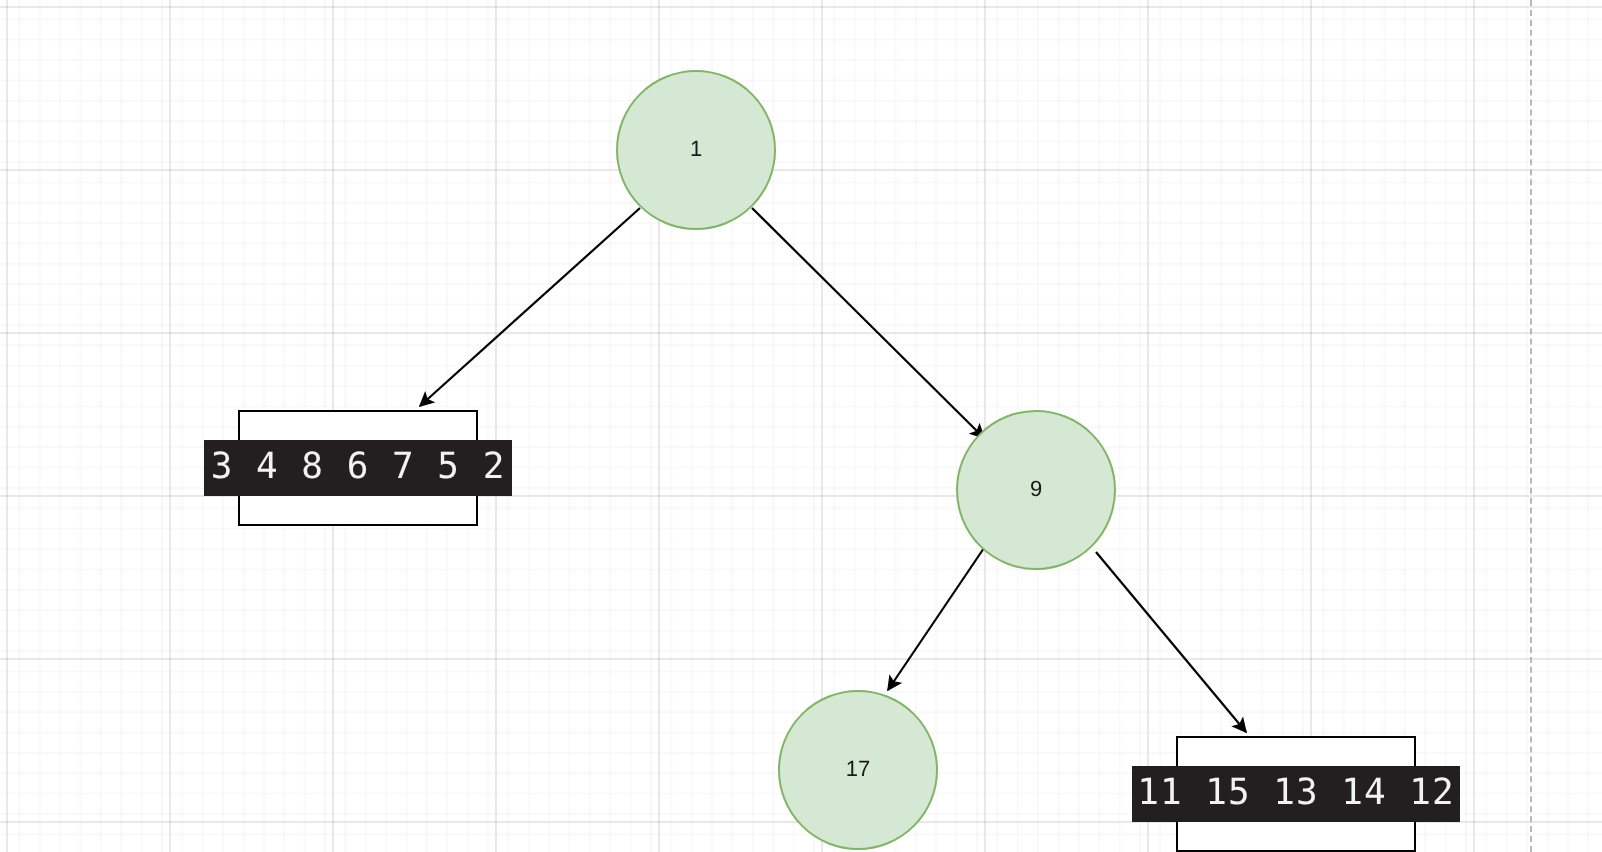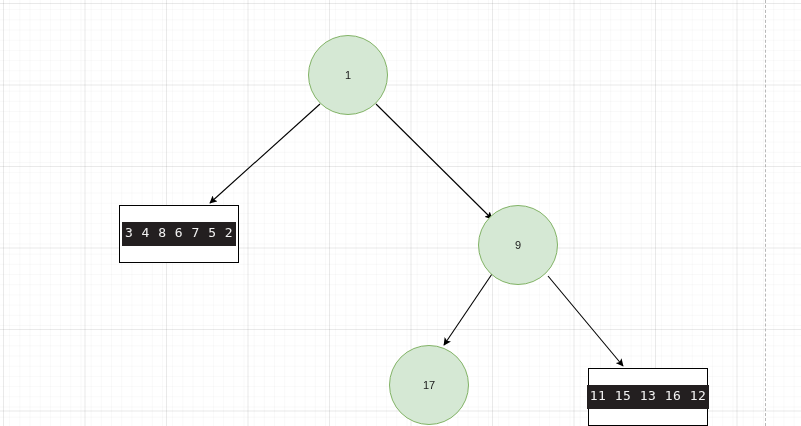--- a/index.html
+++ b/index.html
@@ -56,21 +56,21 @@
     box-sizing: border-box;
     display: flex;
     align-items: center;
     justify-content: center;
     font-family: "Liberation Sans", sans-serif;
   }
   .array-band {
     background: #231f20;
     color: #f2f2f2;
     font-family: "DejaVu Sans Mono", monospace;
-    font-size: 13px;
+    font-size: 18px;
     letter-spacing: 0.5px;
     padding: 4px 3px 5px 3px;
     white-space: pre;
     line-height: 1.1;
   }
   .page-break {
     position: absolute;
     top: 0;
     height: 426px;
     width: 0;
@@ -104,18 +104,18 @@
 
   <div class="node" style="left:389px; top:345px; width:80px; height:80px;">
     <span>17</span>
   </div>
 
   <div class="array-box" style="left:119px; top:205px; width:120px; height:58px;">
     <span class="array-band">3 4 8 6 7 5 2</span>
   </div>
 
   <div class="array-box" style="left:588px; top:368px; width:120px; height:58px;">
-    <span class="array-band">11 15 13 16 12</span>
+    <span class="array-band">11 15 13 14 12</span>
   </div>
 
   <div class="page-break" style="left:765px;"></div>
 
 </div>
 
 </body></html>

